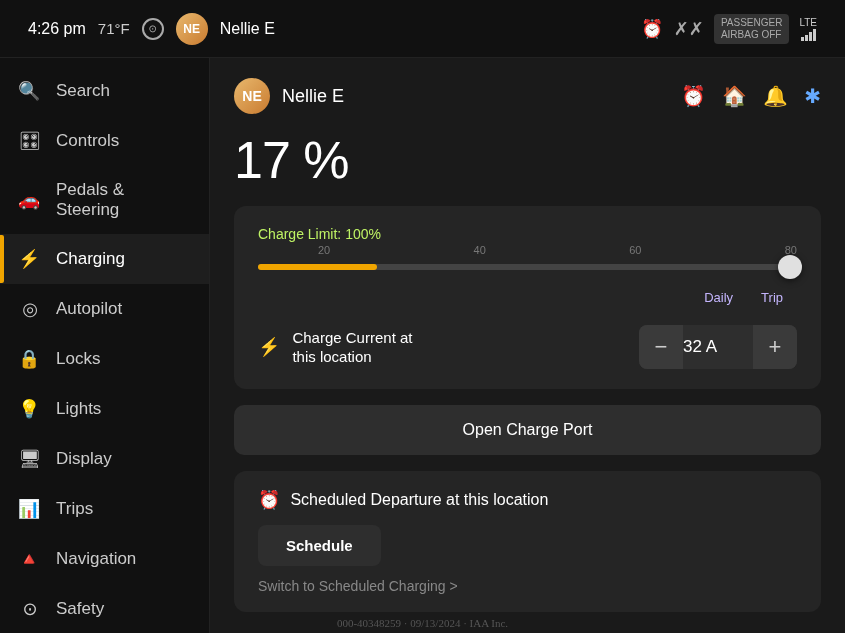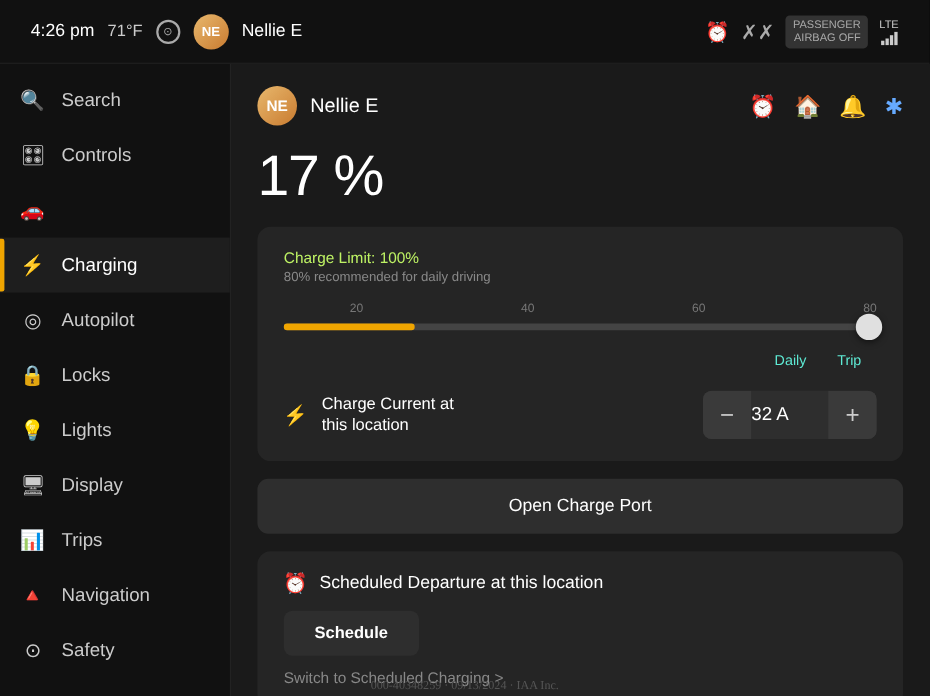--- a/index.html
+++ b/index.html
@@ -68,21 +68,21 @@
       align-items: center;
       gap: 10px;
     }
     .airbag-badge {
       background: #333;
       border-radius: 4px;
       padding: 3px 7px;
       font-size: 10px;
       color: #aaa;
       line-height: 1.2;
-      text-align: right;
+      text-align: left;
     }
     .lte-signal {
       display: flex;
       flex-direction: column;
       align-items: center;
       gap: 1px;
     }
     .lte-text { font-size: 10px; color: #ccc; }
     .signal-bars { display: flex; gap: 1px; align-items: flex-end; }
     .bar { width: 3px; background: #ccc; }
@@ -239,21 +239,21 @@
       box-shadow: 0 2px 6px rgba(0,0,0,0.5);
     }
     .daily-trip-tabs {
       display: flex;
       justify-content: flex-end;
       gap: 0;
       margin-bottom: 0;
     }
     .dt-tab {
       font-size: 13px;
-      color: #5eead4;
+      color: #c4b5fd;
       padding: 4px 14px;
     }
 
     
     .charge-current-row {
       display: flex;
       align-items: center;
       margin-top: 16px;
     }
     .charge-current-icon {
@@ -384,20 +384,21 @@
   <div class="sidebar-item">
     <span class="sidebar-icon">🔍</span>
     <span class="sidebar-label">Search</span>
   </div>
   <div class="sidebar-item">
     <span class="sidebar-icon">🎛</span>
     <span class="sidebar-label">Controls</span>
   </div>
   <div class="sidebar-item">
     <span class="sidebar-icon">🚗</span>
+    <span class="sidebar-label">Pedals &amp; Steering</span>
   </div>
   <div class="sidebar-item active">
     <span class="sidebar-icon">⚡</span>
     <span class="sidebar-label">Charging</span>
   </div>
   <div class="sidebar-item">
     <span class="sidebar-icon">◎</span>
     <span class="sidebar-label">Autopilot</span>
   </div>
   <div class="sidebar-item">
@@ -440,21 +441,20 @@
       <span class="content-icon blue">✱</span>
     </div>
   </div>
 
   
   <div class="battery-percent">17 %</div>
 
   
   <div class="charge-panel">
     <div class="charge-limit-title">Charge Limit: 100%</div>
-    <div class="charge-limit-subtitle">80% recommended for daily driving</div>
 
     <div class="charge-slider-labels">
       <span>20</span>
       <span>40</span>
       <span>60</span>
       <span>80</span>
     </div>
 
     <div class="slider-track">
       <div class="slider-fill"></div>

